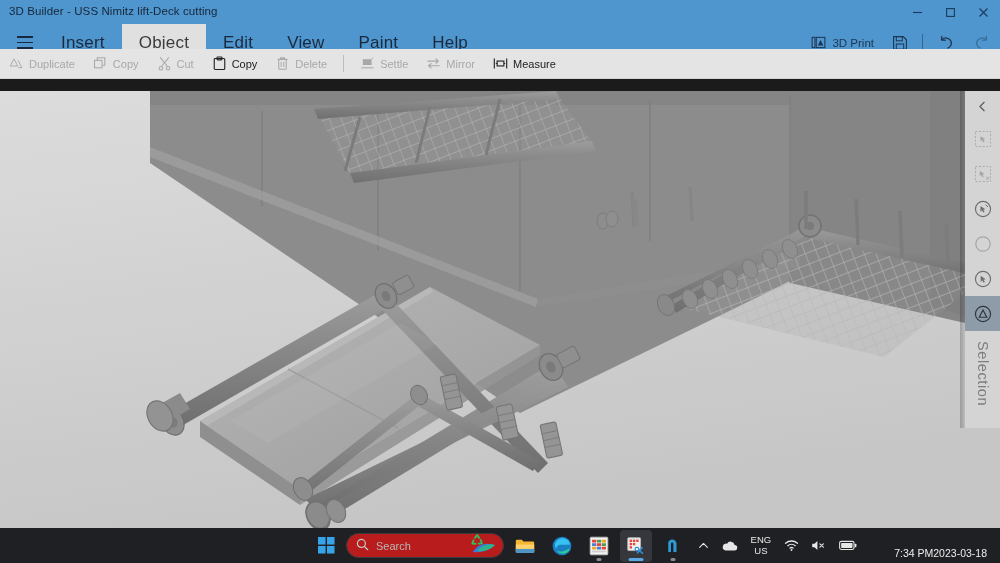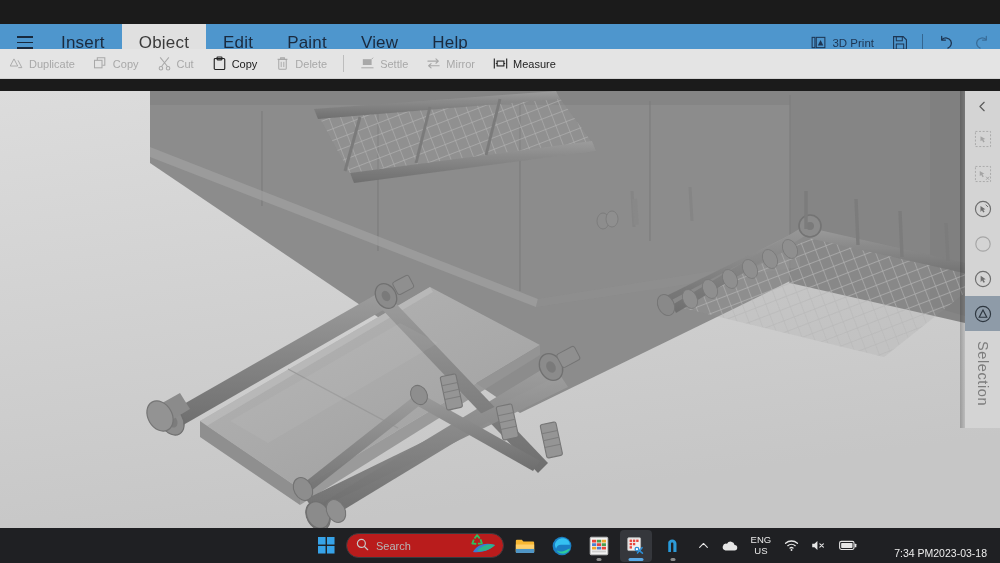--- a/index.html
+++ b/index.html
@@ -221,33 +221,53 @@
     justify-content: center; line-height: 1.25;
     font-size: 10.5px; color: #ededed;
     padding: 0 9px 0 6px; height: 30px; margin-left: 24px;
   }
 </style>
 </head>
 <body>
 
 <div id="app">
 
+  <div class="titlebar">
+    <div class="titlebar-text">3D Builder - USS Nimitz lift-Deck cutting</div>
+    <div class="wincontrols">
+      <div class="wc">
+        <svg width="11" height="11" viewBox="0 0 11 11">
+            <path d="M1 5.5h9" stroke="currentColor" stroke-width="1.1" fill="none"></path>
+          </svg>
+      </div>
+      <div class="wc">
+        <svg width="11" height="11" viewBox="0 0 11 11">
+            <rect x="1.6" y="1.6" width="7.8" height="7.8" stroke="currentColor" stroke-width="1.1" fill="none"></rect>
+          </svg>
+      </div>
+      <div class="wc close">
+        <svg width="11" height="11" viewBox="0 0 11 11">
+            <path d="M1.5 1.5l8 8M9.5 1.5l-8 8" stroke="currentColor" stroke-width="1.1" fill="none"></path>
+          </svg>
+      </div>
+    </div>
+  </div>
 
   <div class="menubar">
     <div class="hamburger">
       <span></span>
         <span></span>
         <span></span>
     </div>
     <div class="menu-items">
       <div class="menu-item">Insert</div>
       <div class="menu-item active">Object</div>
       <div class="menu-item">Edit</div>
+      <div class="menu-item">View</div>
       <div class="menu-item">Paint</div>
-      <div class="menu-item">View</div>
       <div class="menu-item">Help</div>
     </div>
 
     <div class="title-right">
       <div class="tr-btn">
         <span>
           <svg width="15" height="15" viewBox="0 0 16 16">
             <rect x="1.2" y="2.5" width="3" height="11" stroke="currentColor" stroke-width="1.1" fill="none"></rect>
             <rect x="5.6" y="2.5" width="9.2" height="11" stroke="currentColor" stroke-width="1.1" fill="none"></rect>
             <path d="M10.2 5.2l2.9 6.1H7.3z" fill="currentColor"></path>

